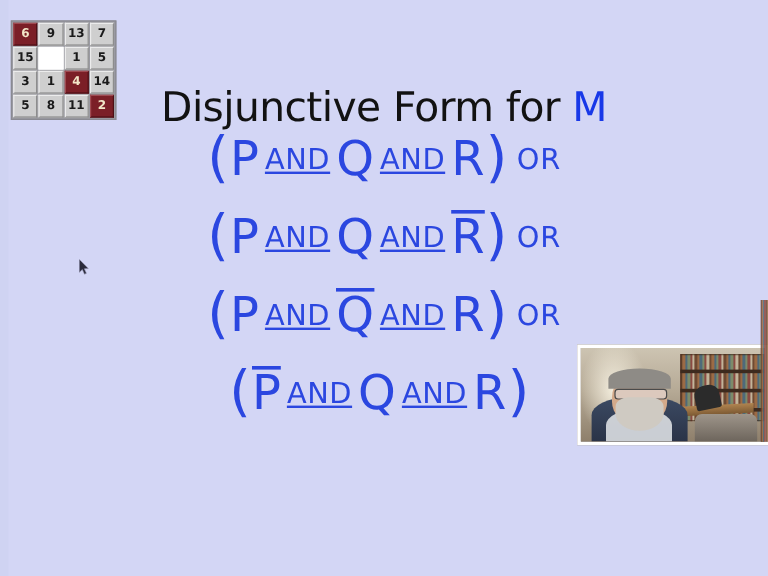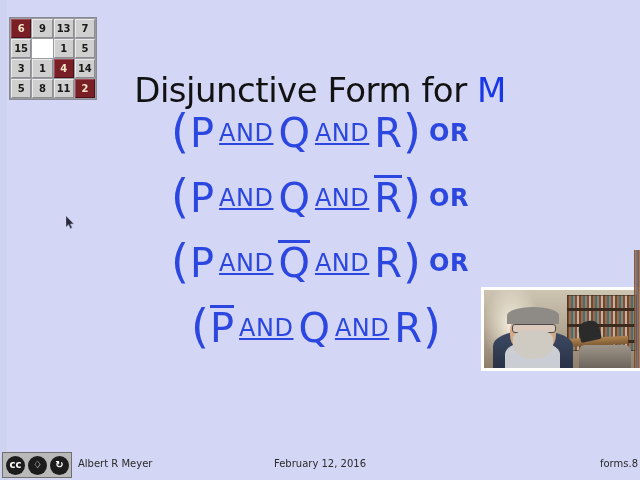--- a/index.html
+++ b/index.html
@@ -131,21 +131,21 @@
   .op {
     font-size: 24px;
     font-weight: 500;
     letter-spacing: 0.5px;
     padding: 0 4px;
     align-self: center;
     text-decoration: underline;
   }
   .or {
     font-size: 24px;
-    font-weight: 700;
+    font-weight: 400;
     letter-spacing: 0.5px;
     padding-left: 8px;
   }
 
   
   #video {
     position: absolute;
     left: 481px;
     top: 287px;
     width: 159px;
@@ -469,34 +469,14 @@
       <div class="beard"></div>
     </div>
   </div>
 
   <div id="video-edge"></div>
 
   <svg id="cursor" viewBox="0 0 10 14">
     <polygon points="0,0 0,11 2.6,8.6 4.4,12.6 6,11.8 4.3,8 7.6,7.8" fill="#2a2a3a" stroke="#9a9ab8" stroke-width="0.5"></polygon>
   </svg>
 
-  <div id="footer">
-
-    <div id="cc-badge">
-      <div class="cc-item">
-        <span class="cc-circle">cc</span>
-      </div>
-      <div class="cc-item">
-        <span class="cc-circle">♢</span>
-        <span class="cc-sub">BY</span>
-      </div>
-      <div class="cc-item">
-        <span class="cc-circle">↻</span>
-        <span class="cc-sub">SA</span>
-      </div>
-    </div>
-
-    <div id="author">Albert R Meyer</div>
-    <div id="date">February 12, 2016</div>
-    <div id="docref">forms.8</div>
-  </div>
 
 </div>
 
 </body></html>

